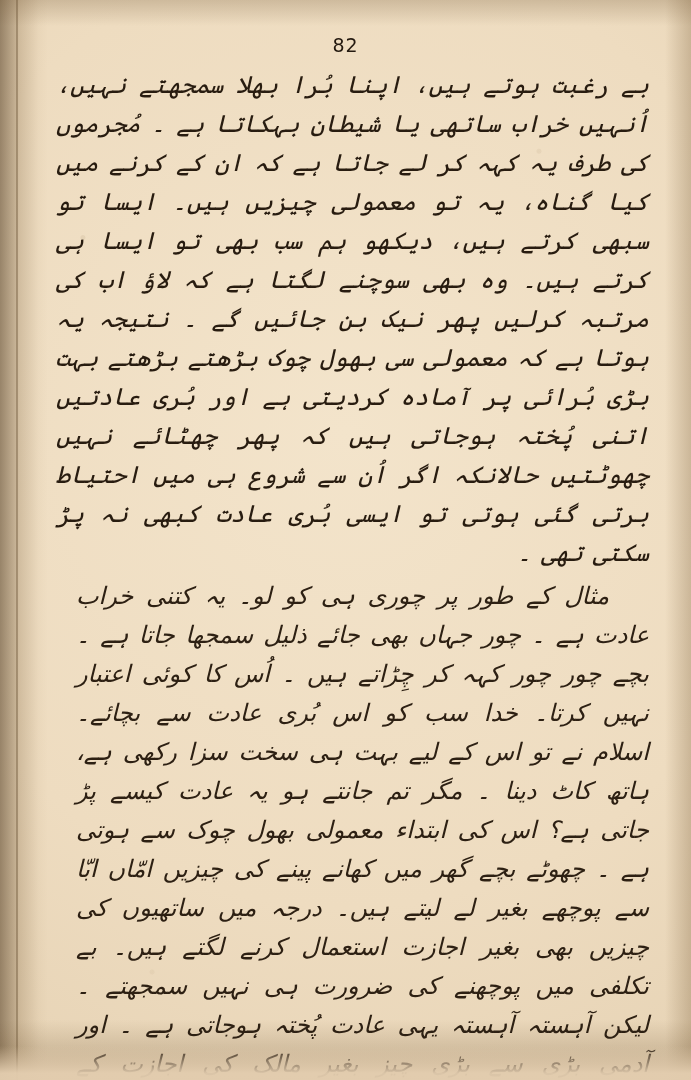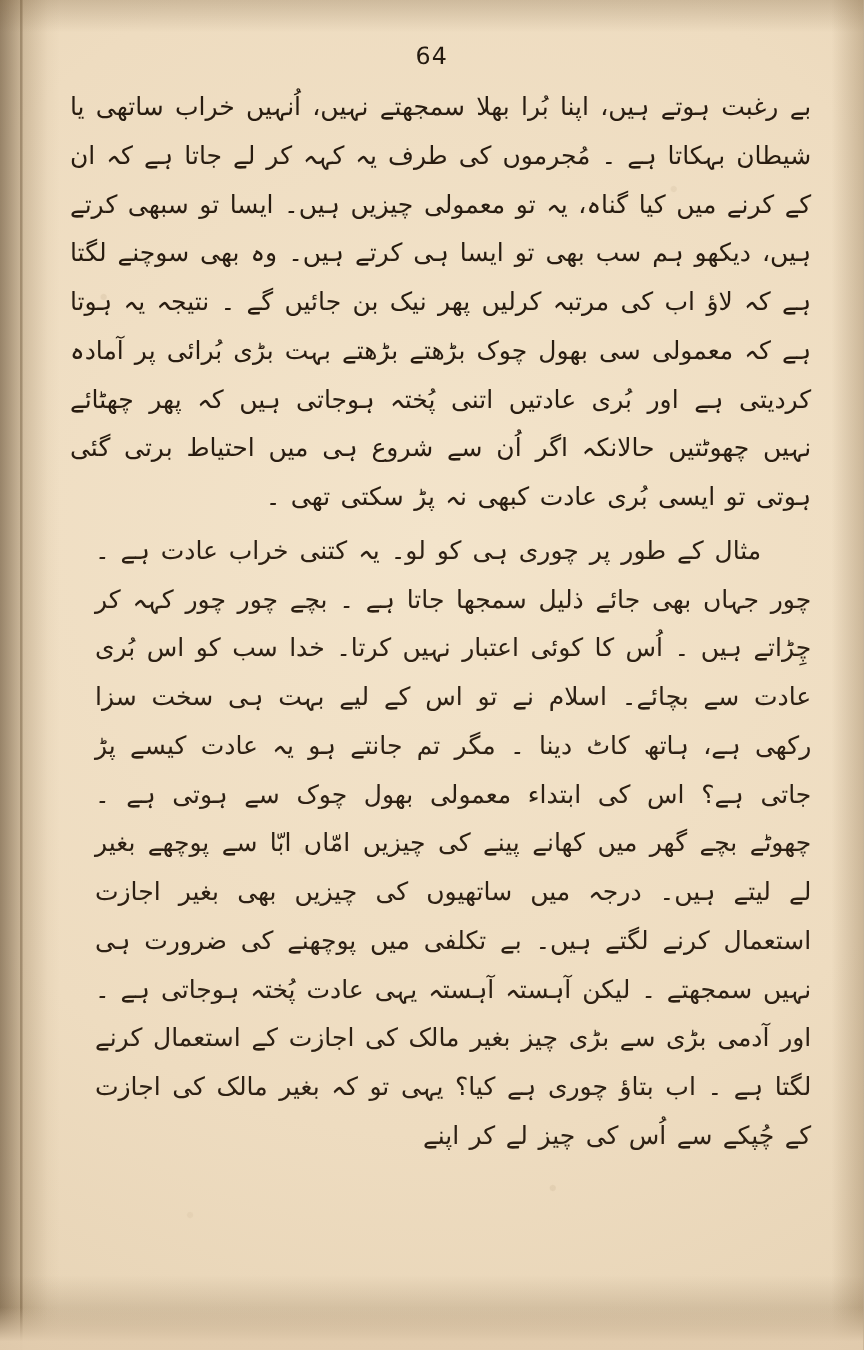--- a/index.html
+++ b/index.html
@@ -91,25 +91,26 @@
     right: 42px;
     left: 56px;
     direction: rtl;
     text-align: justify;
     text-justify: inter-word;
   }
 
   .para {
     margin: 0 0 2px 0;
     font-family: "DejaVu Sans", sans-serif;
-    font-size: 20px;
+    font-size: 24px;
     line-height: 39px;
     color: #2a1d10;
     text-align: justify;
     word-spacing: 2px;
+    font-style: italic;
   }
   .para.indented { text-indent: 40px; }
   .para + .para { margin-top: 4px; margin-left: 20px; }
 
   
   .para:nth-child(odd) { color: #281c10; }
   .para:nth-child(even) { color: #2d2013; }
 
   
   .clip-bottom {
@@ -125,21 +126,21 @@
 
 <div class="scan">
 
   <div class="speckle"></div>
   <div class="gutter-shadow"></div>
   <div class="gutter-line"></div>
   <div class="edge-shadow-top"></div>
   <div class="edge-shadow-right"></div>
   <div class="edge-shadow-bottom"></div>
 
-  <div class="page-number">64</div>
+  <div class="page-number">82</div>
 
   <div class="text-column">
     <p class="para">بے رغبت ہوتے ہیں، اپنا بُرا بھلا سمجھتے نہیں، اُنہیں خراب ساتھی یا شیطان بہکاتا ہے ۔ مُجرموں کی طرف یہ کہہ کر لے جاتا ہے کہ ان کے کرنے میں کیا گناہ، یہ تو معمولی چیزیں ہیں۔ ایسا تو سبھی کرتے ہیں، دیکھو ہم سب بھی تو ایسا ہی کرتے ہیں۔ وہ بھی سوچنے لگتا ہے کہ لاؤ اب کی مرتبہ کرلیں پھر نیک بن جائیں گے ۔ نتیجہ یہ ہوتا ہے کہ معمولی سی بھول چوک بڑھتے بڑھتے بہت بڑی بُرائی پر آمادہ کردیتی ہے اور بُری عادتیں اتنی پُختہ ہوجاتی ہیں کہ پھر چھٹائے نہیں چھوٹتیں حالانکہ اگر اُن سے شروع ہی میں احتیاط برتی گئی ہوتی تو ایسی بُری عادت کبھی نہ پڑ سکتی تھی ۔</p>
     <p class="para indented">مثال کے طور پر چوری ہی کو لو۔ یہ کتنی خراب عادت ہے ۔ چور جہاں بھی جائے ذلیل سمجھا جاتا ہے ۔ بچے چور چور کہہ کر چِڑاتے ہیں ۔ اُس کا کوئی اعتبار نہیں کرتا۔ خدا سب کو اس بُری عادت سے بچائے۔ اسلام نے تو اس کے لیے بہت ہی سخت سزا رکھی ہے، ہاتھ کاٹ دینا ۔ مگر تم جانتے ہو یہ عادت کیسے پڑ جاتی ہے؟ اس کی ابتداء معمولی بھول چوک سے ہوتی ہے ۔ چھوٹے بچے گھر میں کھانے پینے کی چیزیں امّاں ابّا سے پوچھے بغیر لے لیتے ہیں۔ درجہ میں ساتھیوں کی چیزیں بھی بغیر اجازت استعمال کرنے لگتے ہیں۔ بے تکلفی میں پوچھنے کی ضرورت ہی نہیں سمجھتے ۔ لیکن آہستہ آہستہ یہی عادت پُختہ ہوجاتی ہے ۔ اور آدمی بڑی سے بڑی چیز بغیر مالک کی اجازت کے استعمال کرنے لگتا ہے ۔ اب بتاؤ چوری ہے کیا؟ یہی تو کہ بغیر مالک کی اجازت کے چُپکے سے اُس کی چیز لے کر اپنے</p>
   </div>
 
   <div class="clip-bottom"></div>
 </div>
 
 </body></html>

